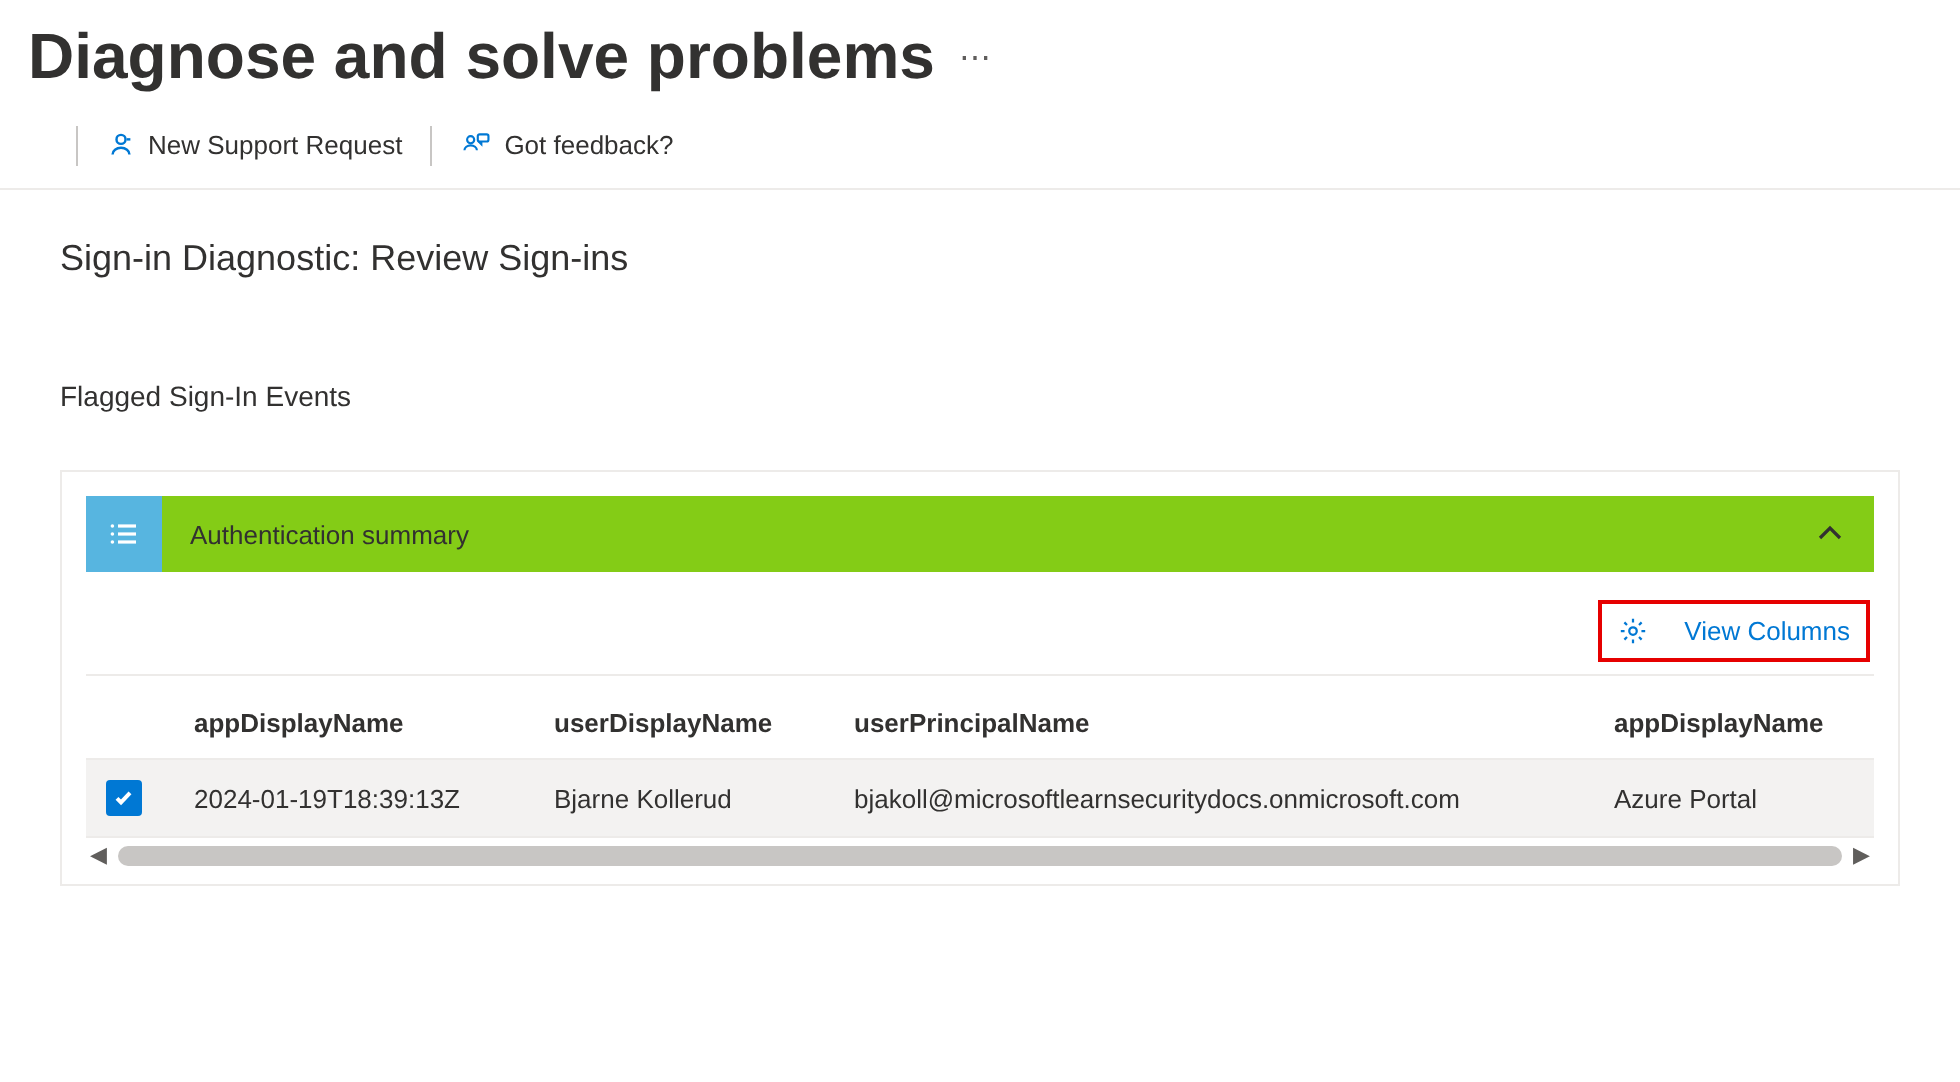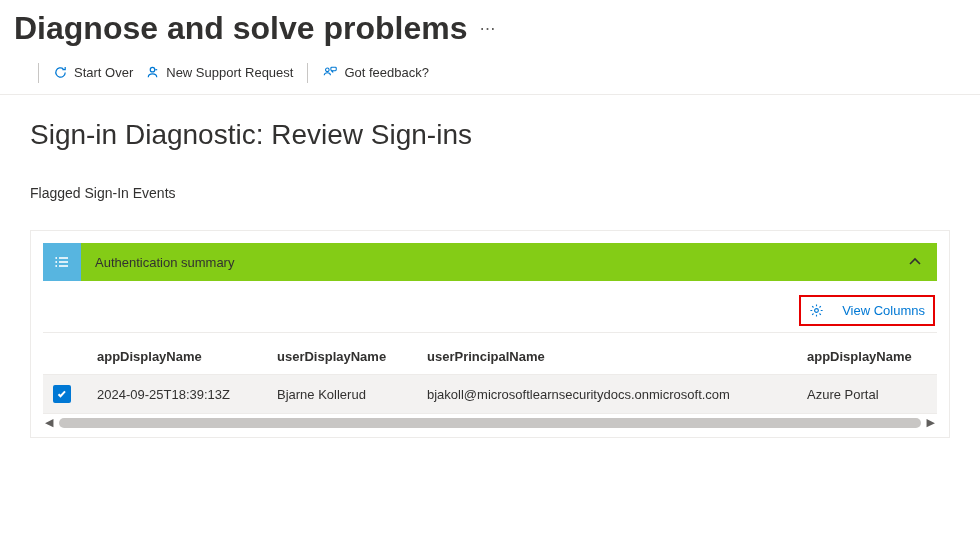--- a/index.html
+++ b/index.html
@@ -50,24 +50,24 @@
       color: #323130;
       cursor: pointer;
       border: none;
       background: none;
     }
     .toolbar-btn .ticon { color: #0078d4; display:inline-flex; }
     .content {
       padding: 24px 30px 0 30px;
     }
     .section-title {
-      font-size: 28px;
+      font-size: 18px;
       font-weight: 300;
       color: #323130;
-      margin-bottom: 28px;
+      margin-bottom: 44px;
     }
     .tabs {
       display: flex;
       gap: 28px;
       border-bottom: 0;
       margin-bottom: 18px;
     }
     .tab {
       padding: 6px 0 8px 0;
       font-size: 14px;
@@ -185,29 +185,20 @@
 </head>
 <body>
 
 <div class="page-header">
   <h1>Diagnose and solve problems</h1>
   <span class="ellipsis">⋯</span>
 </div>
 
 <div class="toolbar">
   <span class="sep"></span>
-  <button class="toolbar-btn">
-    <span class="ticon">
-      <svg width="15" height="15" viewBox="0 0 16 16" fill="none" stroke="currentColor" stroke-width="1.3">
-          <path d="M13 8a5 5 0 1 1-2-4"></path>
-          <path d="M13 2v3h-3"></path>
-        </svg>
-    </span>
-    <span>Start Over</span>
-  </button>
   <button class="toolbar-btn">
     <span class="ticon">
       <svg width="15" height="15" viewBox="0 0 16 16" fill="none" stroke="currentColor" stroke-width="1.3">
           <circle cx="8" cy="5" r="2.4"></circle>
           <path d="M3.5 13c0-2 2-3.5 4.5-3.5s4.5 1.5 4.5 3.5"></path>
           <path d="M11 5h2"></path>
         </svg>
     </span>
     <span>New Support Request</span>
   </button>
@@ -273,21 +264,21 @@
         <span>userDisplayName</span>
         <span>userPrincipalName</span>
         <span>appDisplayName</span>
       </div>
       <div class="trow">
         <span class="checkbox">
           <svg width="12" height="12" viewBox="0 0 12 12" fill="none" stroke="#fff" stroke-width="2">
               <path d="M2.5 6.2l2 2 4.5-4.8"></path>
             </svg>
         </span>
-        <span>2024-09-25T18:39:13Z</span>
+        <span>2024-01-19T18:39:13Z</span>
         <span>Bjarne Kollerud</span>
         <span>bjakoll@microsoftlearnsecuritydocs.onmicrosoft.com</span>
         <span>Azure Portal</span>
       </div>
     </div>
 
     <div class="hscroll">
       <span class="arrow">◀</span>
       <div class="bar"></div>
       <span class="arrow">▶</span>

